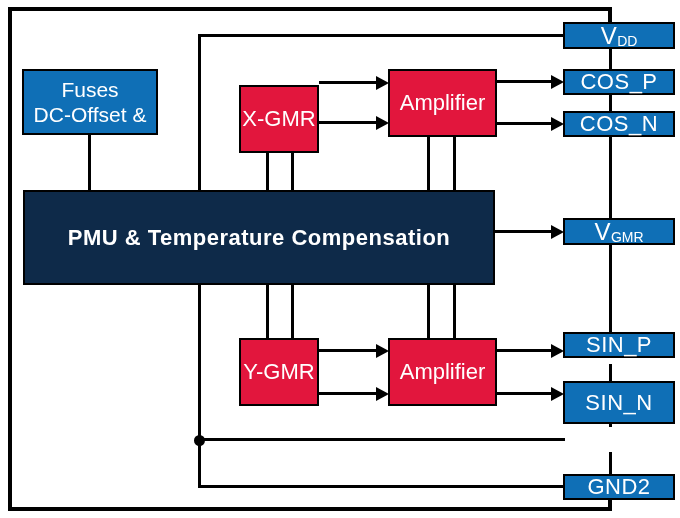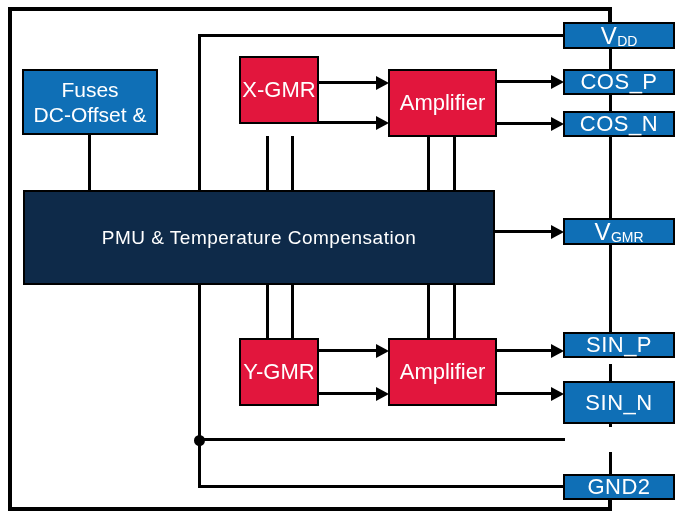--- a/index.html
+++ b/index.html
@@ -15,21 +15,21 @@
   .arrow::after{content:"";position:absolute;left:100%;top:50%;transform:translateY(-50%);
     width:0;height:0;border-left:13px solid var(--c-line);
     border-top:7.5px solid transparent;border-bottom:7.5px solid transparent;}
   .block{position:absolute;box-sizing:border-box;border:2px solid var(--c-line);
     display:flex;align-items:center;justify-content:center;text-align:center;
     color:var(--c-text);}
   .blue{background:var(--c-blue);}
   .red{background:var(--c-red);}
   .navy{background:var(--c-navy);}
   .block-label{font-size:22px;line-height:1.12;}
-  .pmu-label{font-size:19px;letter-spacing:0.5px;}
+  .pmu-label{font-size:22px;letter-spacing:0.5px;font-weight:bold;}
   .dc-label{font-size:21px;line-height:1.2;}
   .pin{position:absolute;left:563px;width:112px;box-sizing:border-box;
     border:2px solid var(--c-line);background:var(--c-blue);color:var(--c-text);
     display:flex;align-items:center;justify-content:center;}
   .pin-main{font-size:22px;letter-spacing:0.5px;line-height:1;}
   .pin-sub{font-size:14px;position:relative;top:5px;line-height:1;}
 </style>
 </head>
 <body>
 
@@ -76,21 +76,21 @@
   <div class="arrow" style="left:497px;top:349px;width:54px"></div>
   <div class="arrow" style="left:497px;top:392px;width:54px"></div>
 
   <div class="block blue" style="left:22px;top:69px;width:136px;height:66px">
     <div class="dc-label">
       <div>Fuses</div>
       <div>DC-Offset &amp;</div>
     </div>
   </div>
 
-  <div class="block red" style="left:239px;top:56px;width:80px;height:68px">
+  <div class="block red" style="left:239px;top:85px;width:80px;height:68px">
     <span class="block-label">X-GMR</span>
   </div>
 
   <div class="block red" style="left:388px;top:69px;width:109px;height:68px">
     <span class="block-label">Amplifier</span>
   </div>
 
   <div class="block navy" style="left:23px;top:190px;width:472px;height:95px">
     <span class="pmu-label">PMU &amp; Temperature Compensation</span>
   </div>

